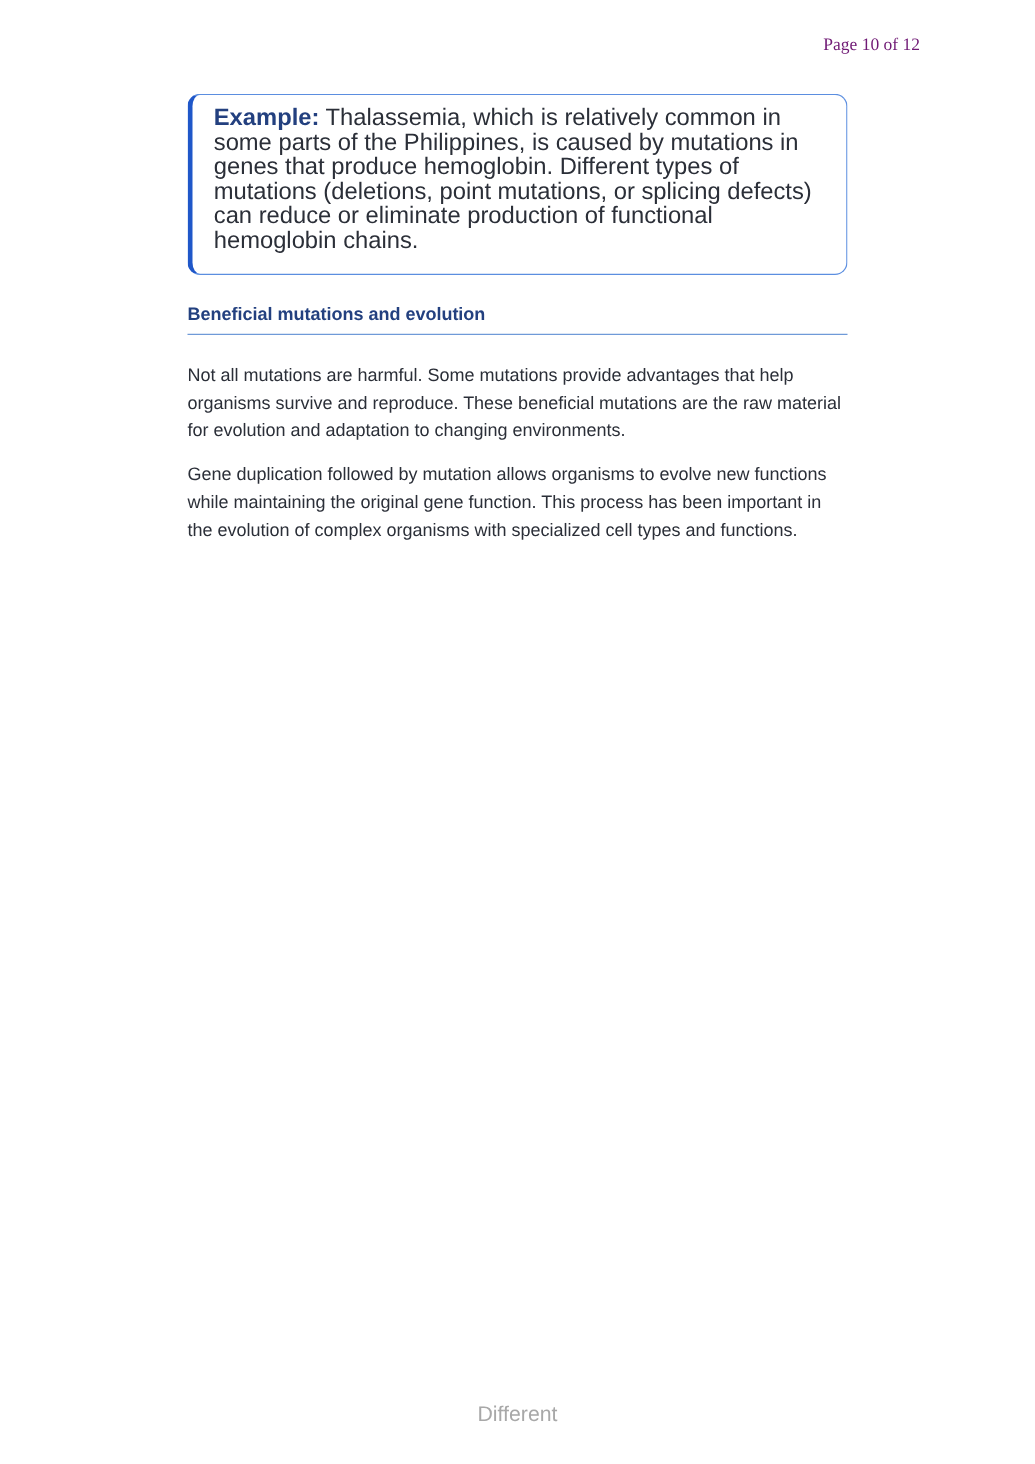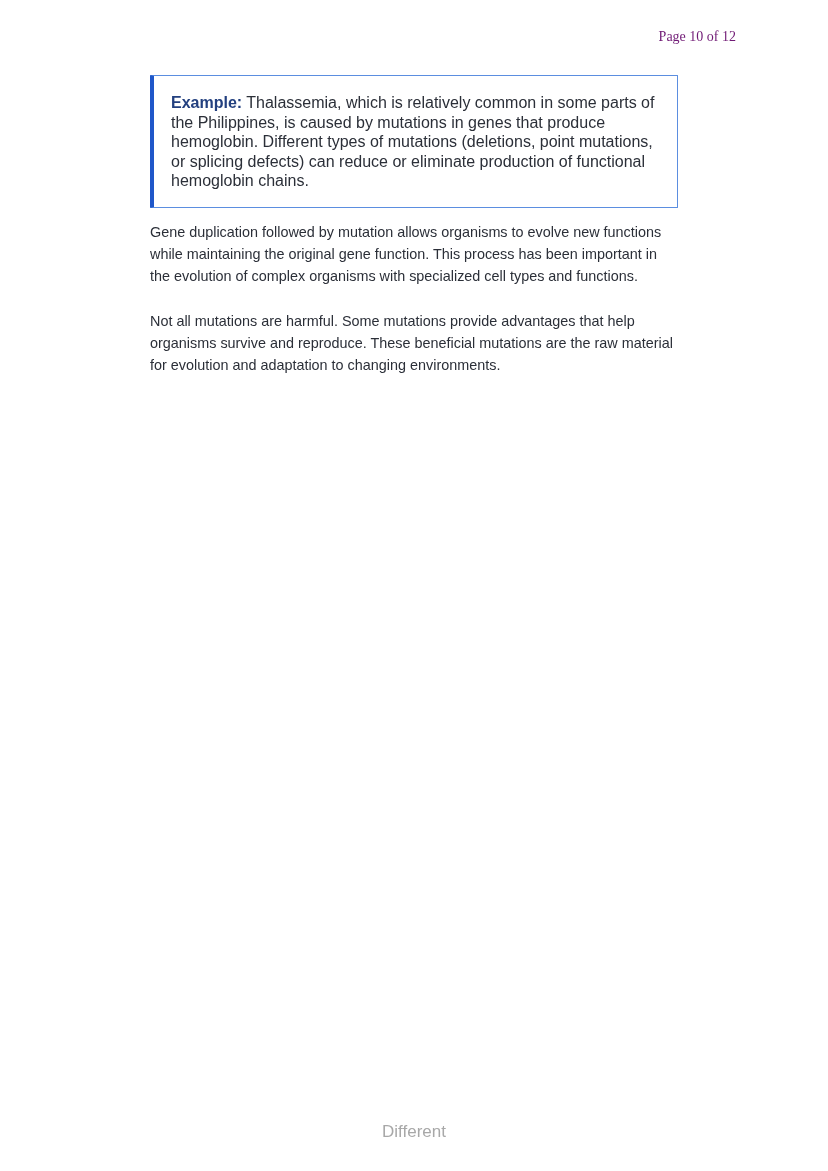--- a/index.html
+++ b/index.html
@@ -25,23 +25,23 @@
     }
     .content {
       position: absolute;
       left: 150px;
       top: 75px;
       width: 528px;
     }
     .example-box {
       border: 1px solid #5b8ee0;
       border-left: 4px solid #1f57c9;
-      border-radius: 1px;
-      padding: 17px 20px 16px 17px;
-      font-size: 16px;
+      border-radius: 10px;
+      padding: 9px 20px 16px 17px;
+      font-size: 19px;
       line-height: 19.6px;
       color: #2b2f38;
     }
     .example-label {
       font-weight: bold;
       color: #23407f;
     }
     .section-heading {
       margin-top: 24px;
       font-size: 14.4px;
@@ -71,18 +71,19 @@
 </head>
 <body>
 
 <div class="page-number">Page 10 of 12</div>
 
 <div class="content">
   <div class="example-box">
     <span class="example-label">Example:</span><span> Thalassemia, which is relatively common in some parts of the Philippines, is caused by mutations in genes that produce hemoglobin. Different types of mutations (deletions, point mutations, or splicing defects) can reduce or eliminate production of functional hemoglobin chains.</span>
   </div>
 
+  <div class="section-heading">Beneficial mutations and evolution</div>
 
+  <p class="paragraph p1">Not all mutations are harmful. Some mutations provide advantages that help organisms survive and reproduce. These beneficial mutations are the raw material for evolution and adaptation to changing environments.</p>
   <p class="paragraph p2">Gene duplication followed by mutation allows organisms to evolve new functions while maintaining the original gene function. This process has been important in the evolution of complex organisms with specialized cell types and functions.</p>
-  <p class="paragraph p1">Not all mutations are harmful. Some mutations provide advantages that help organisms survive and reproduce. These beneficial mutations are the raw material for evolution and adaptation to changing environments.</p>
 </div>
 
 <div class="footer-brand">Different</div>
 
 </body></html>

